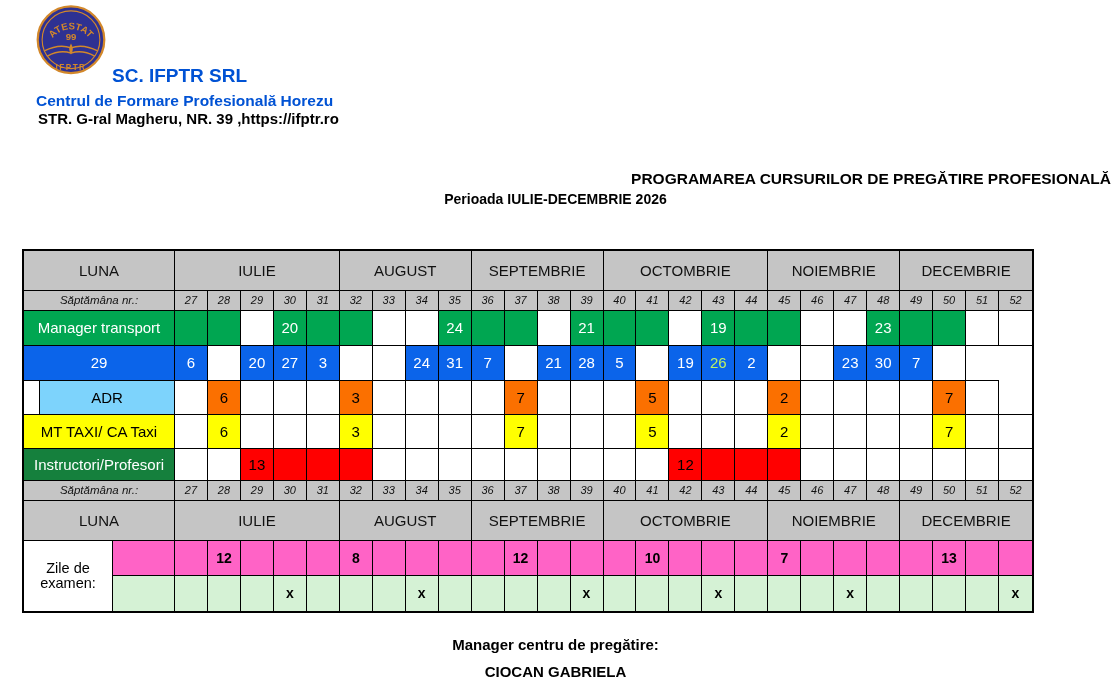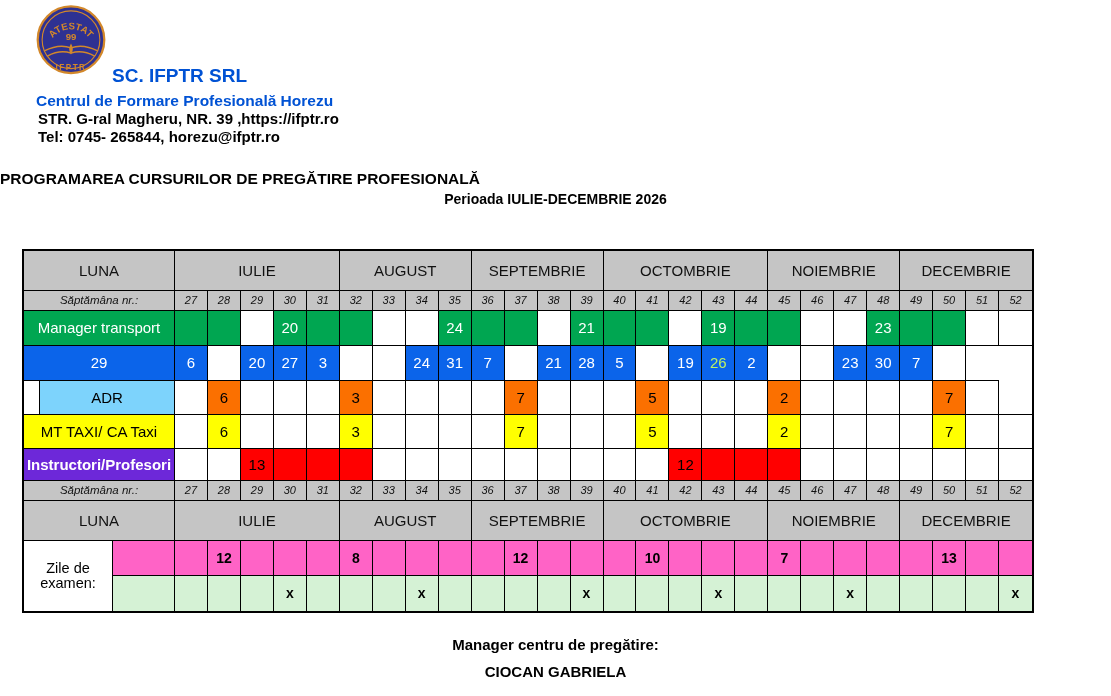--- a/index.html
+++ b/index.html
@@ -8,21 +8,21 @@
   .page { position:relative; width:1111px; height:696px; background:#fff; overflow:hidden; }
 
   
   .logo { position:absolute; left:34px; top:5px; width:74px; height:74px; }
   .co-name { position:absolute; left:112px; top:65px; font-size:19px; font-weight:bold; color:var(--accent,#0052D4); }
   .co-sub  { position:absolute; left:36px;  top:92px; font-size:15.5px; font-weight:bold; color:var(--accent,#0052D4); }
   .co-addr { position:absolute; left:38px;  top:110px; font-size:15px; font-weight:bold; }
   .co-tel  { position:absolute; left:38px;  top:128px; font-size:15px; font-weight:bold; }
 
   
-  .title1 { position:absolute; left:0; top:170px; width:1111px; text-align:left; font-size:15.5px; font-weight:bold; }
+  .title1 { position:absolute; left:0; top:170px; width:1111px; text-align:right; font-size:15.5px; font-weight:bold; }
   .title2 { position:absolute; left:0; top:191px; width:1111px; text-align:center; font-size:14px; font-weight:bold; }
 
   
   .sched { position:absolute; left:22px; top:249px; width:1012px; border:2px solid #000; background:#fff; }
   .t-row { display:grid; grid-template-columns:151px repeat(26,1fr); }
   .cell { border-right:1px solid #000; border-bottom:1px solid #000;
           display:flex; align-items:center; justify-content:center;
           line-height:1.02; overflow:hidden; }
   .t-row .cell:last-child { border-right:none; }
   .gray { background:var(--gray,#C5C5C5); }
@@ -62,21 +62,20 @@
     </text>
     <text x="50" y="47" font-size="13" font-weight="bold" fill="#D3882A" text-anchor="middle">99</text>
     <path d="M14 62 Q34 52 50 58 Q66 52 86 62" stroke="#D3882A" stroke-width="2" fill="none"></path>
     <path d="M18 69 Q35 60 50 65 Q65 60 82 69" stroke="#D3882A" stroke-width="2" fill="none"></path>
     <path d="M50 52 q-5 8 0 15 q5 -7 0 -15" fill="#D3882A"></path>
     <text x="50" y="88" font-size="11" font-weight="bold" fill="#D3882A" text-anchor="middle" letter-spacing="2">IFPTR</text>
   </svg>
   <div class="co-name">SC. IFPTR SRL</div>
   <div class="co-sub">Centrul de Formare Profesională Horezu</div>
   <div class="co-addr">STR. G-ral Magheru, NR. 39 ,https://ifptr.ro</div>
-  <div class="co-tel">Tel: 0745- 265844,  horezu@ifptr.ro</div>
 
   <div class="title1">PROGRAMAREA CURSURILOR DE PREGĂTIRE PROFESIONALĂ</div>
   <div class="title2">Perioada  IULIE-DECEMBRIE 2026</div>
 
   <div id="schedule" class="sched">
       <div class="t-row" style="height: 40px;">
         <div class="cell gray big">LUNA</div>
         <div class="cell gray big" style="grid-column: span 5;">IULIE</div>
         <div class="cell gray big" style="grid-column: span 4;">AUGUST</div>
         <div class="cell gray big" style="grid-column: span 4;">SEPTEMBRIE</div>
@@ -230,21 +229,21 @@
         <div class="cell cnum"></div>
         <div class="cell cnum"></div>
         <div class="cell cnum"></div>
         <div class="cell cnum"></div>
         <div class="cell cnum" style="background: rgb(255, 255, 0); color: rgb(0, 0, 0);">7</div>
         <div class="cell cnum"></div>
         <div class="cell cnum"></div>
       </div>
       <div class="t-row" style="height: 32px;">
         <div class="cell lblwrap">
-          <div class="lblbox" style="background: #6d28d9; color: rgb(255, 255, 255); font-weight: bold;">Instructori/Profesori</div>
+          <div class="lblbox" style="background: #15803d; color: rgb(255, 255, 255);">Instructori/Profesori</div>
         </div>
         <div class="cell cnum"></div>
         <div class="cell cnum"></div>
         <div class="cell cnum" style="background: rgb(255, 0, 0); color: rgb(0, 0, 0);">13</div>
         <div class="cell cnum" style="background: rgb(255, 0, 0); color: rgb(0, 0, 0);"></div>
         <div class="cell cnum" style="background: rgb(255, 0, 0); color: rgb(0, 0, 0);"></div>
         <div class="cell cnum" style="background: rgb(255, 0, 0); color: rgb(0, 0, 0);"></div>
         <div class="cell cnum"></div>
         <div class="cell cnum"></div>
         <div class="cell cnum"></div>

